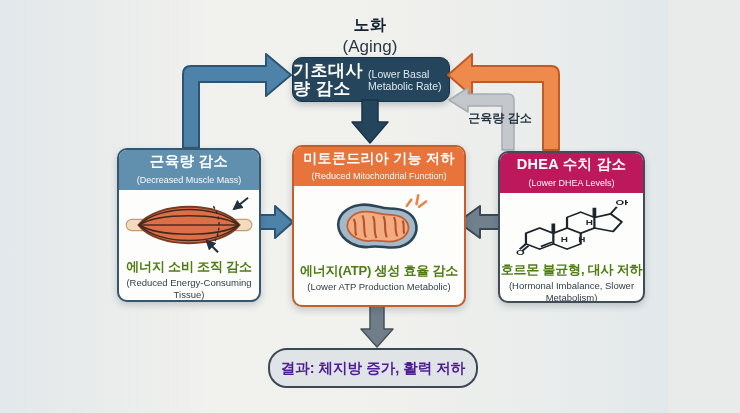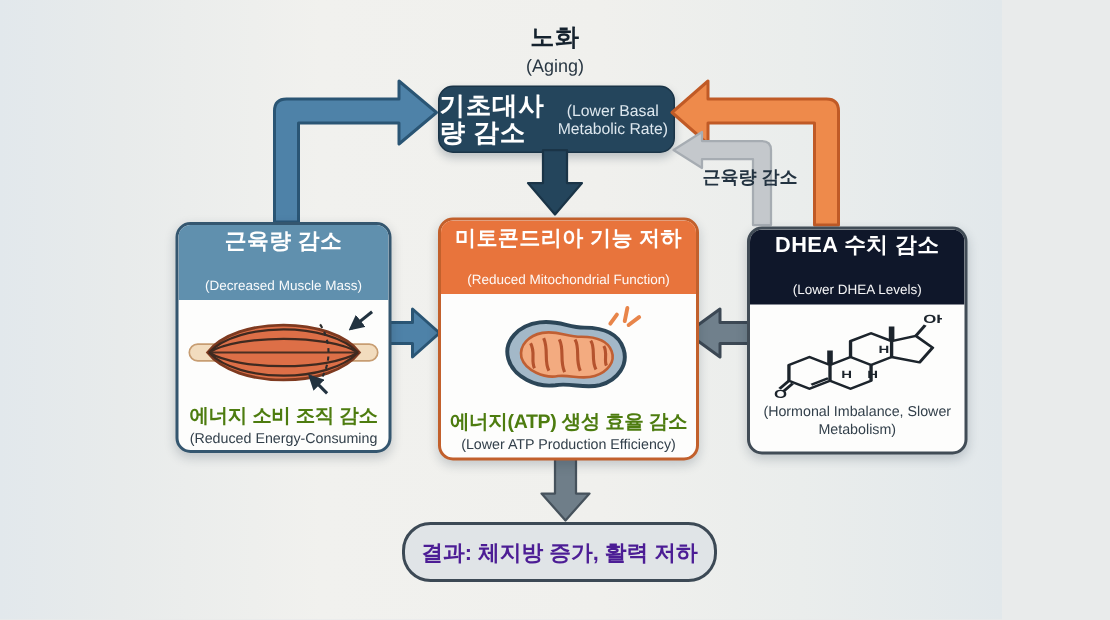--- a/index.html
+++ b/index.html
@@ -8,52 +8,52 @@
     background:#e9ebeb;
   }
   .canvas{
     position:relative;width:668px;height:413px;overflow:hidden;
     background:linear-gradient(90deg,#e2e8ec 0%,#e8ebeb 12%,#f1f1ee 32%,#f0f0ed 60%,#eaedec 80%,#e2e8eb 100%);
   }
   .abs{position:absolute;}
   
   .aging-wrap{left:292px;top:15px;width:156px;text-align:center;}
   .aging-ko{font-size:16px;font-weight:bold;color:#15222e;letter-spacing:.5px;}
-  .aging-en{font-size:12px;color:#2a3844;margin-top:1px;}
+  .aging-en{font-size:17px;color:#2a3844;margin-top:1px;}
   
   .basal-box{
     left:292px;top:57px;width:156px;height:43px;background:#24455c;
     border:1px solid #1a3447;border-radius:10px;display:flex;flex-direction:row;
     align-items:center;justify-content:center;box-shadow:0 3px 6px rgba(30,50,70,.25);
   }
   .basal-ko{font-size:17px;font-weight:bold;color:#ffffff;letter-spacing:.5px;line-height:1.05;}
-  .basal-en{font-size:10.5px;color:#dde7ee;margin-top:1px;text-align:center;}
+  .basal-en{font-size:10.5px;color:#dde7ee;margin-top:1px;}
   
   svg.arrow-layer{left:0;top:0;}
   
   .feedback-label{left:456px;top:110px;width:88px;text-align:center;
     font-size:12px;font-weight:bold;color:#233341;}
   
   .dbox{
     position:absolute;background:#fdfdfc;border-radius:10px;overflow:hidden;
     display:flex;flex-direction:column;box-shadow:0 3px 7px rgba(30,50,70,.22);
   }
   .dbox-header{text-align:center;color:#fff;padding:4px 2px 5px;}
   .h-ko{font-size:14.5px;font-weight:bold;line-height:1.1;letter-spacing:.3px;}
-  .h-en{font-size:9px;margin-top:15px;color:rgba(255,255,255,.96);}
+  .h-en{font-size:9px;margin-top:5px;color:rgba(255,255,255,.96);}
   .dbox-body{flex:1;display:flex;flex-direction:column;align-items:center;padding-top:5px;}
   .cap-ko{font-size:13px;font-weight:bold;color:#4d7c0f;margin-top:3px;letter-spacing:-.2px;white-space:nowrap;}
   .cap-en{font-size:9.5px;color:#33404b;line-height:1.25;text-align:center;margin-top:1px;}
   .box-muscle{left:117px;top:148px;width:140px;height:150px;border:2.5px solid #34566f;}
   .box-muscle .dbox-header{background:#6090ae;}
   .box-mito{left:292px;top:145px;width:170px;height:158px;border:2.5px solid #c2602c;}
   .box-mito .dbox-header{background:#e8743c;}
   .box-mito .h-ko{font-size:14px;}
   .box-dhea{left:498px;top:151px;width:143px;height:148px;border:2.5px solid #414c56;}
-  .box-dhea .dbox-header{background:#0f172a;}
+  .box-dhea .dbox-header{background:#be185d;}
   
   .result-box{
     left:268px;top:348px;height:36px;width:206px;background:#e0e4e7;
     border:2.5px solid #3c4955;border-radius:19px;display:flex;align-items:center;
     justify-content:center;font-size:14.5px;font-weight:bold;color:#4c1d95;white-space:nowrap;
   }
   .sparkle{left:676px;top:358px;font-size:26px;color:#ffffff;opacity:.9;
     text-shadow:0 0 10px rgba(255,255,255,.9);}
 </style>
 </head>
@@ -131,21 +131,21 @@
         <path d="M14,44 C10,30 22,18 38,16 C52,14 60,20 72,20 C86,20 98,24 102,36 C106,48 98,60 84,64 C72,67 62,62 50,64 C36,66 18,58 14,44 Z" fill="#a3b8c8" stroke="#2c4658" stroke-width="3"></path>
         <path d="M24,43 C22,33 30,26 40,24 C52,22 58,27 70,27 C81,27 90,30 93,38 C96,46 90,54 80,57 C70,60 62,56 52,57 C42,59 27,53 24,43 Z" fill="#f3ab80" stroke="#c05f33" stroke-width="2"></path>
         <path d="M31,32 C35,39 31,45 34,51" fill="none" stroke="#b5532e" stroke-width="2.4"></path>
         <path d="M41,28 C45,37 41,45 45,53" fill="none" stroke="#b5532e" stroke-width="2.4"></path>
         <path d="M53,29 C57,37 53,45 57,54" fill="none" stroke="#b5532e" stroke-width="2.4"></path>
         <path d="M65,29 C69,36 65,44 69,53" fill="none" stroke="#b5532e" stroke-width="2.4"></path>
         <path d="M77,30 C81,36 77,44 81,52" fill="none" stroke="#b5532e" stroke-width="2.4"></path>
         <path d="M87,34 C90,39 87,45 89,49" fill="none" stroke="#b5532e" stroke-width="2.4"></path>
       </svg>
       <div class="cap-ko">에너지(ATP) 생성 효율 감소</div>
-      <div class="cap-en">(Lower ATP Production Efficiency)</div>
+      <div class="cap-en">(Lower ATP Production Metabolic)</div>
     </div>
   </div>
 
   <div class="dbox box-dhea">
     <div class="dbox-header">
       <div class="h-ko">DHEA 수치 감소</div>
       <div class="h-en">(Lower DHEA Levels)</div>
     </div>
     <div class="dbox-body">
       <svg width="112" height="60" viewBox="0 0 90 68" preserveAspectRatio="none">
@@ -160,20 +160,21 @@
           <path d="M63,22 L63,11" stroke-width="3"></path>
           <path d="M63,22 L76,18 L85,27 L78,38 L63,34"></path>
           <path d="M76,18 L81,10"></path>
         </g>
         <text x="0" y="65" font-size="9" font-weight="bold" fill="#1c242c">O</text>
         <text x="80" y="8" font-size="9" font-weight="bold" fill="#1c242c">OH</text>
         <text x="36" y="50" font-size="8" font-weight="bold" fill="#1c242c">H</text>
         <text x="50" y="50" font-size="8" font-weight="bold" fill="#1c242c">H</text>
         <text x="56" y="31" font-size="8" font-weight="bold" fill="#1c242c">H</text>
       </svg>
+      <div class="cap-ko">호르몬 불균형, 대사 저하</div>
       <div class="cap-en">(Hormonal Imbalance, Slower Metabolism)</div>
     </div>
   </div>
 
   <div class="abs result-box">결과: 체지방 증가, 활력 저하</div>
 
   <div class="abs sparkle">✦</div>
 
 </div>
 

